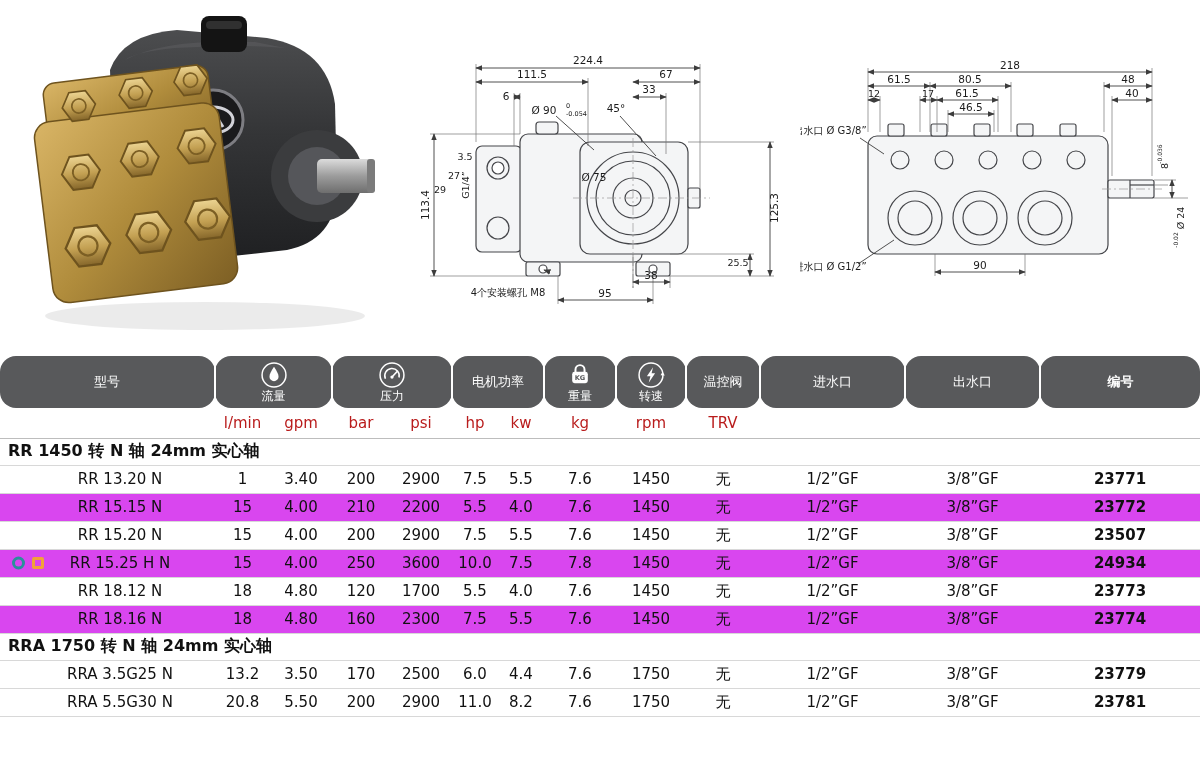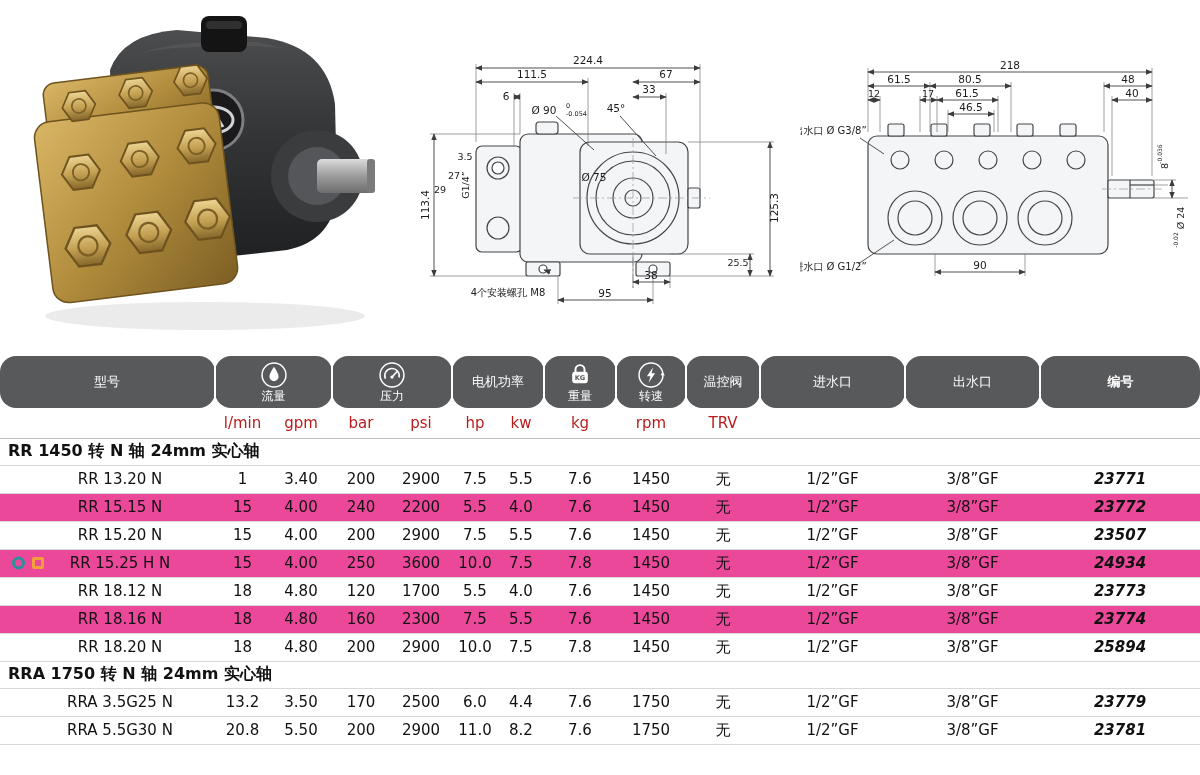--- a/index.html
+++ b/index.html
@@ -31,23 +31,23 @@
     border-bottom:1px solid #bdbdbd; background:#fff;
   }
   tr.section-row td {
     height:27px; font-weight:bold; font-size:16px; text-align:left;
     padding-left:8px; background:#fff; border-bottom:1px solid #d8d8d8;
   }
   tr.data-row td {
     height:28px; text-align:center; font-size:15px;
     border-bottom:1px solid #d8d8d8; background:#fff;
   }
-  tr.data-row.alt td { background:#ec4899; }
+  tr.data-row.alt td { background:#d946ef; }
   td.model-cell { text-align:left; padding-left:25px; position:relative; }
-  td.code-cell  { font-weight:bold;font-style:italic; }
+  td.code-cell  { font-weight:bold; }
 
   .badge-circle {
     position:absolute; left:12px; top:50%; transform:translateY(-50%);
     width:13px; height:13px; border:3px solid #2a8f9c; border-radius:50%; display:inline-block;
   }
   .badge-square {
     position:absolute; left:32px; top:50%; transform:translateY(-50%);
     width:12px; height:12px; border:3px solid #f2a13a; border-radius:2px; display:inline-block;
   }
 </style>
@@ -399,21 +399,21 @@
           <td>1450</td>
           <td>无</td>
           <td>1/2”GF</td>
           <td>3/8”GF</td>
           <td class="code-cell">23771</td>
         </tr>
         <tr class="data-row alt">
           <td class="model-cell"><span>RR 15.15 N</span></td>
           <td>15</td>
           <td>4.00</td>
-          <td>240</td>
+          <td>210</td>
           <td>2200</td>
           <td>5.5</td>
           <td>4.0</td>
           <td>7.6</td>
           <td>1450</td>
           <td>无</td>
           <td>1/2”GF</td>
           <td>3/8”GF</td>
           <td class="code-cell">23772</td>
         </tr>
@@ -470,35 +470,20 @@
           <td>2300</td>
           <td>7.5</td>
           <td>5.5</td>
           <td>7.6</td>
           <td>1450</td>
           <td>无</td>
           <td>1/2”GF</td>
           <td>3/8”GF</td>
           <td class="code-cell">23774</td>
         </tr>
-        <tr class="data-row">
-          <td class="model-cell"><span>RR 18.20 N</span></td>
-          <td>18</td>
-          <td>4.80</td>
-          <td>200</td>
-          <td>2900</td>
-          <td>10.0</td>
-          <td>7.5</td>
-          <td>7.8</td>
-          <td>1450</td>
-          <td>无</td>
-          <td>1/2”GF</td>
-          <td>3/8”GF</td>
-          <td class="code-cell">25894</td>
-        </tr>
         <tr class="section-row">
           <td colspan="13">RRA 1750 转 N 轴 24mm 实心轴</td>
         </tr>
         <tr class="data-row">
           <td class="model-cell"><span>RRA 3.5G25 N</span></td>
           <td>13.2</td>
           <td>3.50</td>
           <td>170</td>
           <td>2500</td>
           <td>6.0</td>

